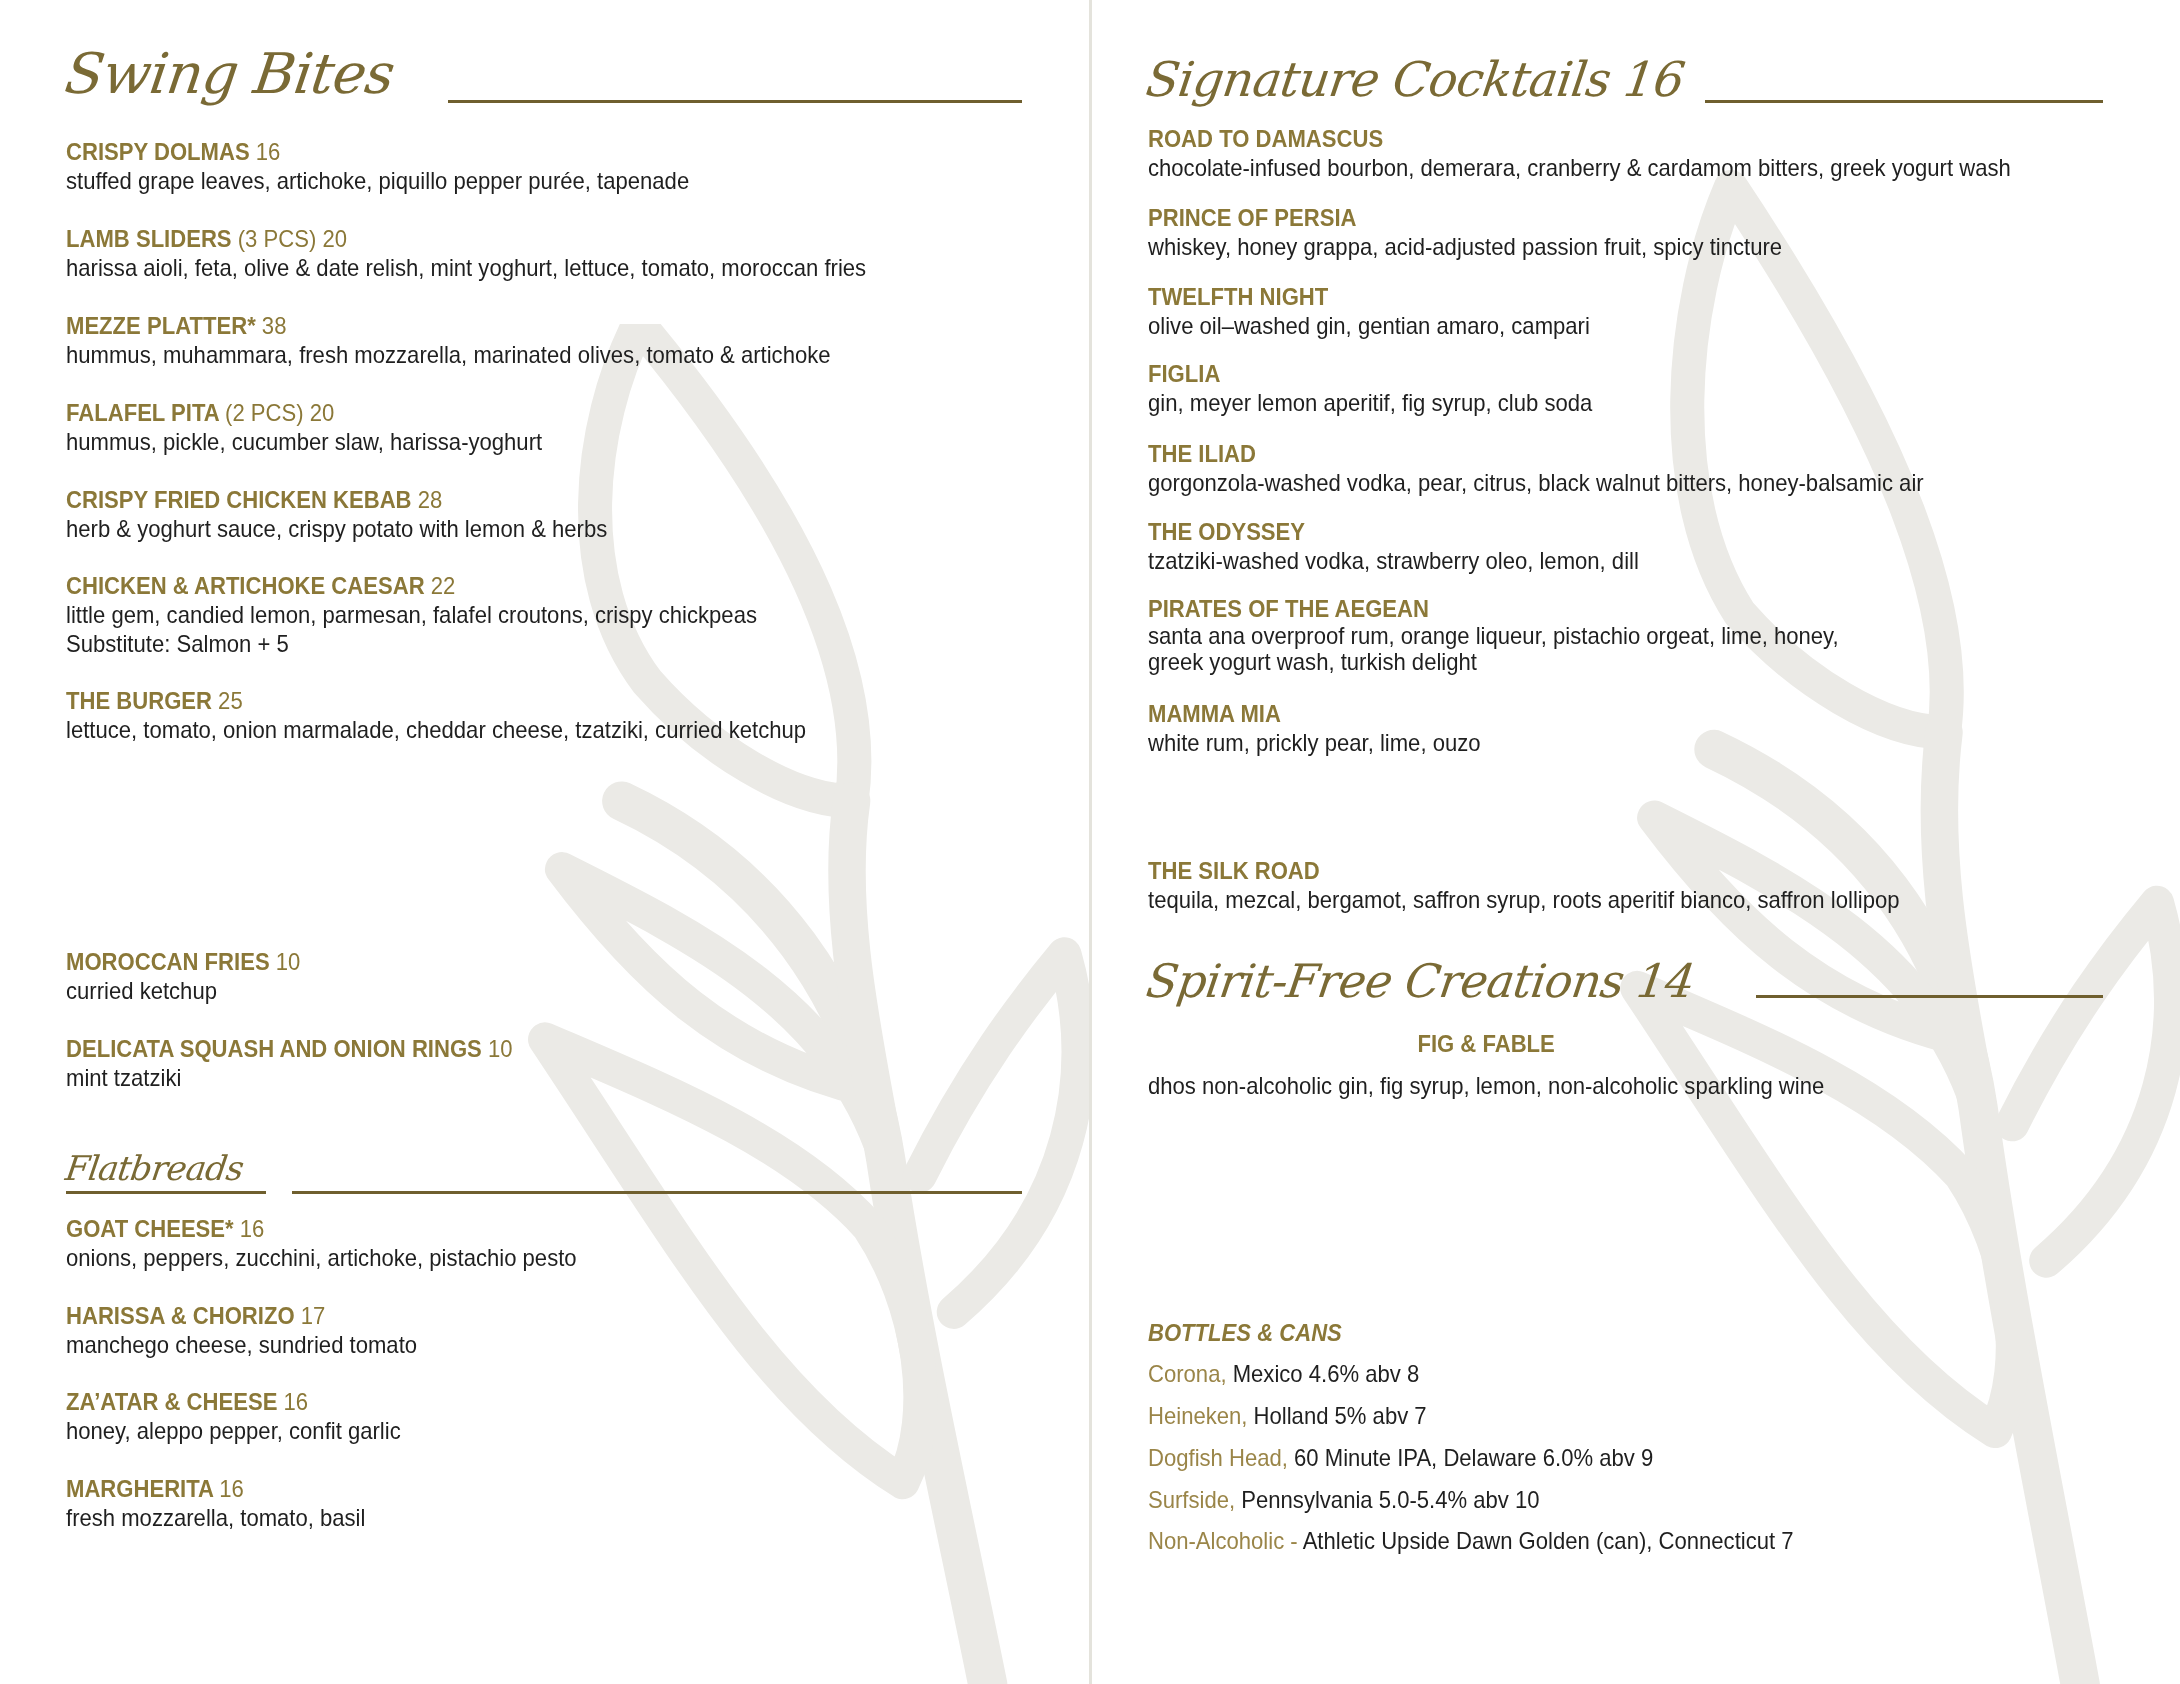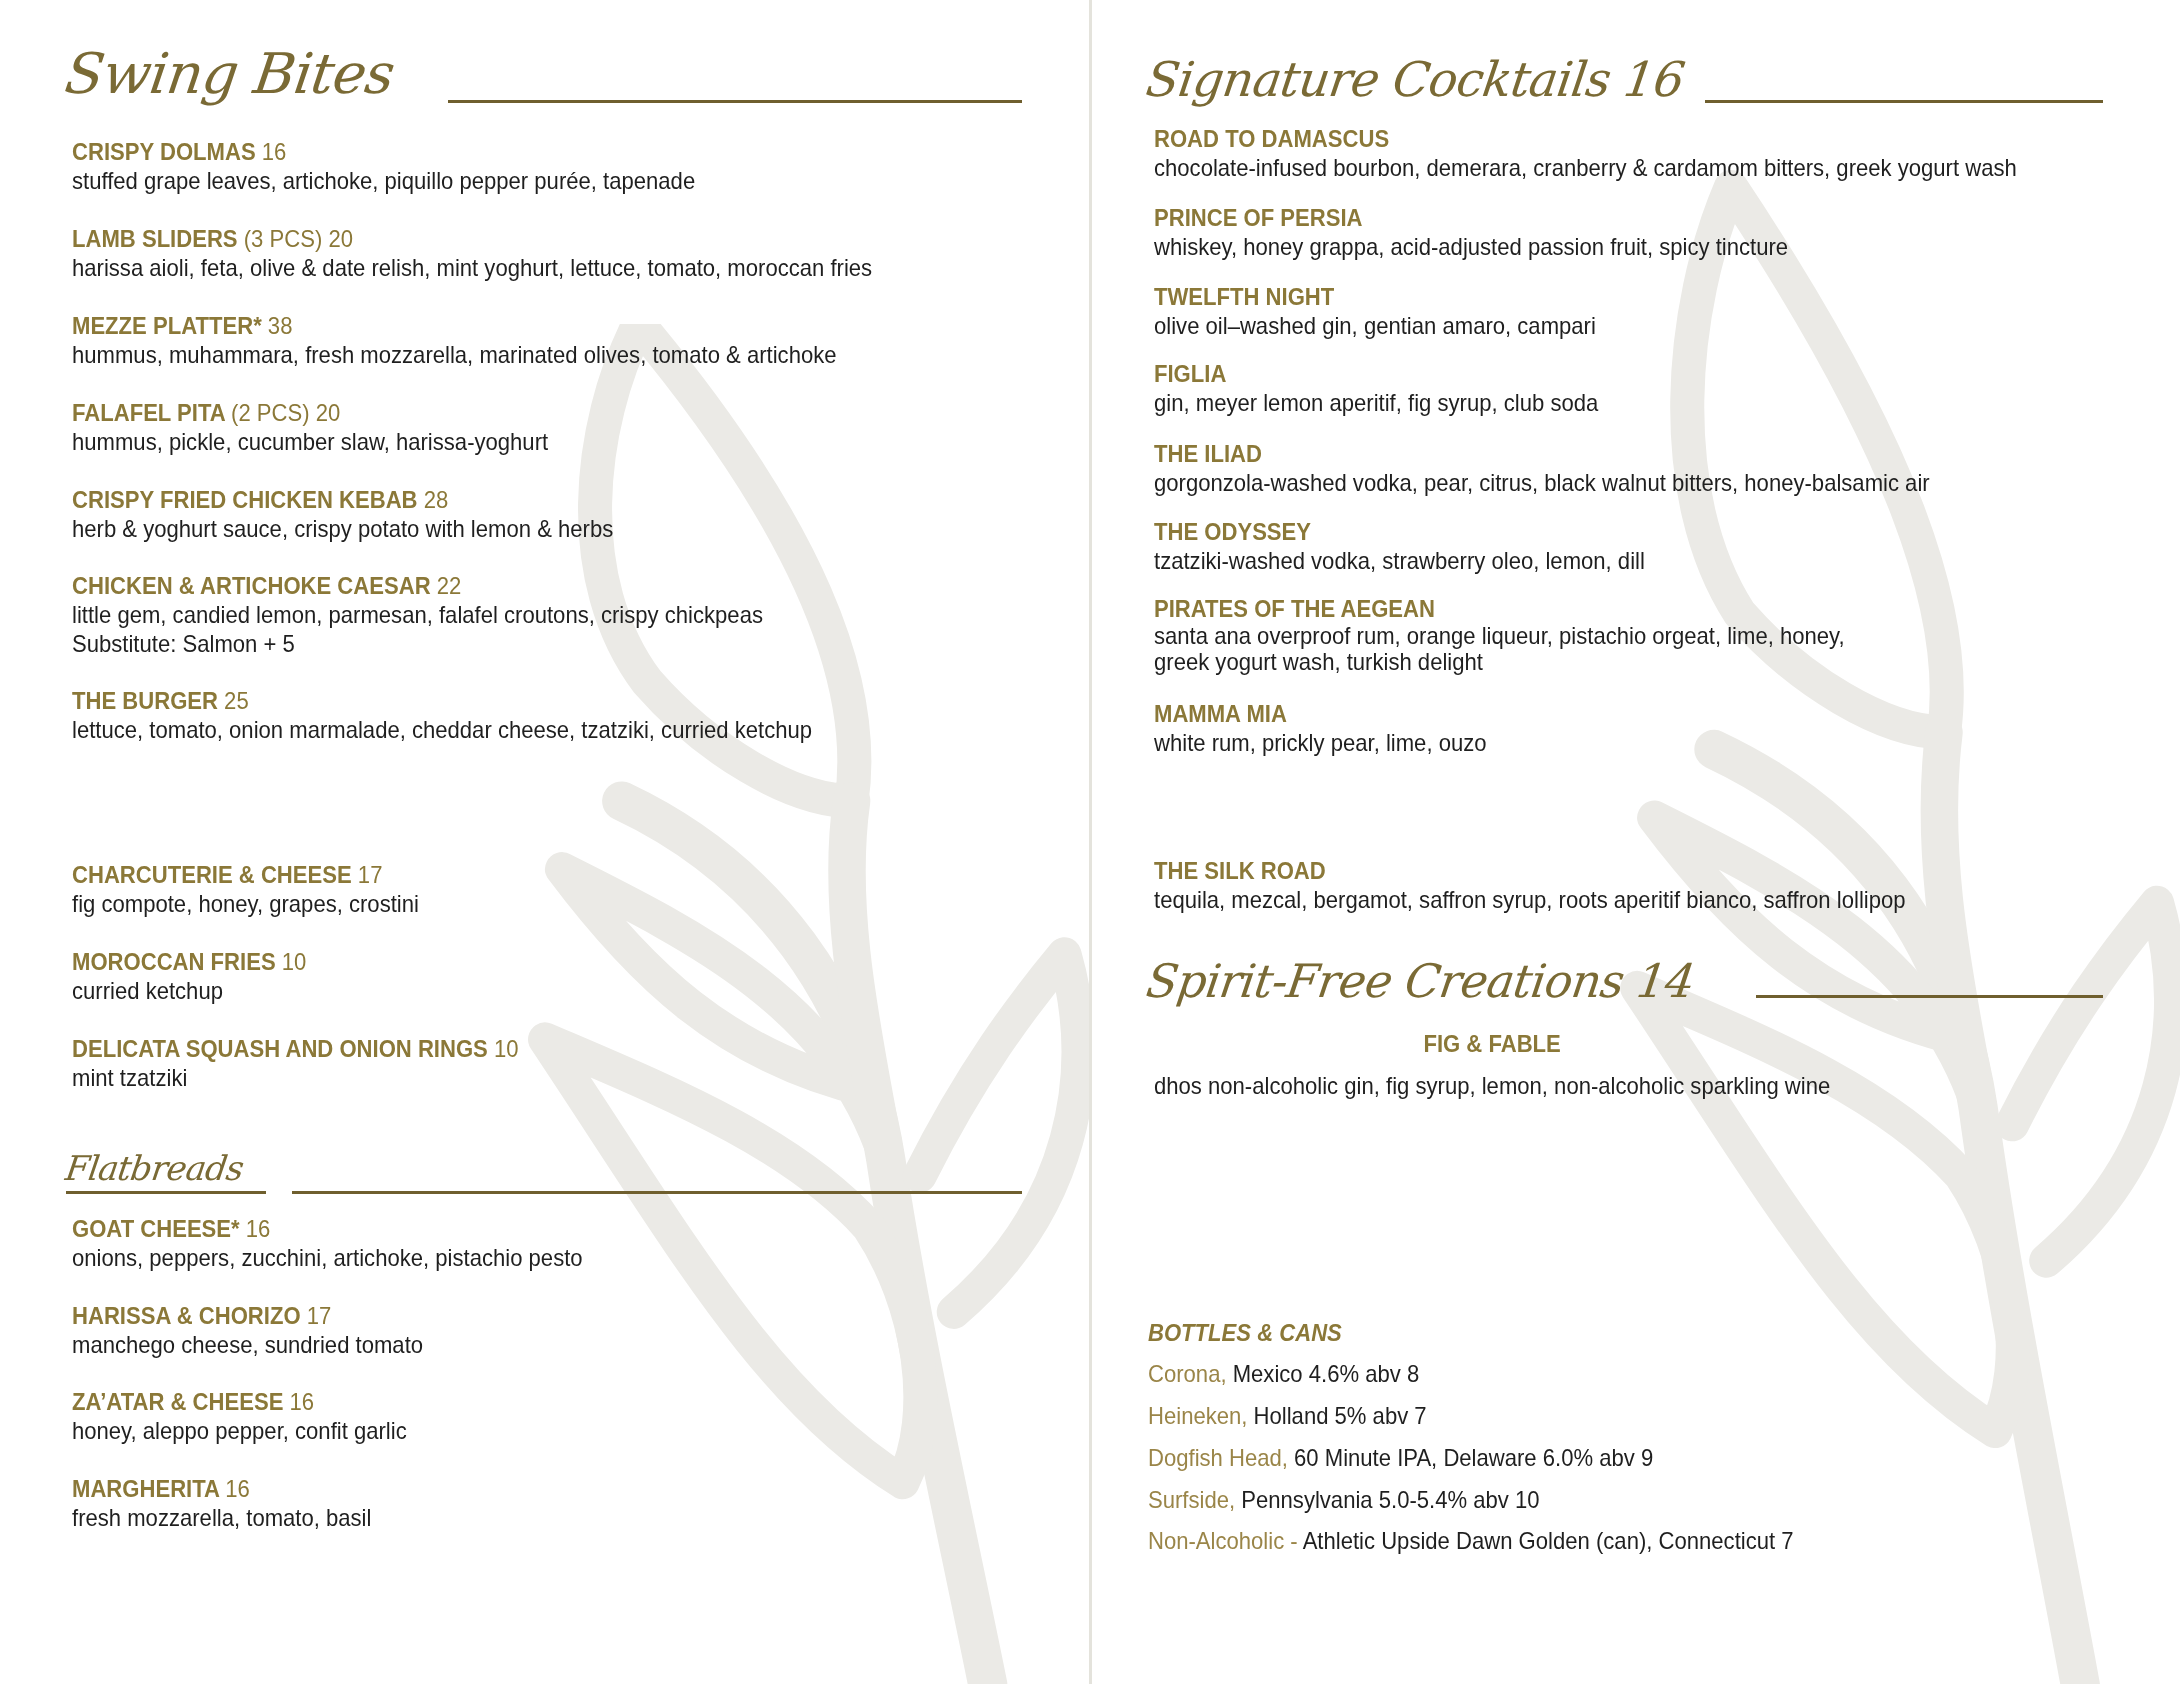--- a/index.html
+++ b/index.html
@@ -20,21 +20,21 @@
     font-family: "DejaVu Serif", serif;
     font-style: italic;
     color: #7a6a35;
     white-space: nowrap;
     letter-spacing: -0.9px;
     transform: skewX(-8deg);
   }
   .rule { position: absolute; height: 3.4px; background: #6f5f2e; }
   .rule.thin { height: 2.6px; }
 
-  .item { position: absolute; white-space: nowrap; margin-left: 6px; }
+  .item { position: absolute; white-space: nowrap; }
   .item-name {
     display: block;
     font-family: "Liberation Sans", sans-serif;
     font-weight: bold;
     font-size: 24px;
     color: #8b7838;
     line-height: 28px;
     transform: scaleX(0.92); transform-origin: left;
   }
   .item-name .price, .item-name .qty { font-weight: normal; color: #8b7838; }
@@ -100,24 +100,20 @@
   </div>
   <div class="item" style="left:66px;top:572px;">
     <span class="item-name"><span>CHICKEN &amp; ARTICHOKE CAESAR</span> <span class="price">22</span></span>
     <span class="item-desc">little gem, candied lemon, parmesan, falafel croutons, crispy chickpeas</span>
     <span class="item-desc">Substitute: Salmon + 5</span>
   </div>
   <div class="item" style="left:66px;top:687px;">
     <span class="item-name"><span>THE BURGER</span> <span class="price">25</span></span>
     <span class="item-desc">lettuce, tomato, onion marmalade, cheddar cheese, tzatziki, curried ketchup</span>
   </div>
-  <div class="item" style="left:66px;top:861px;">
-    <span class="item-name"><span>CHARCUTERIE &amp; CHEESE</span> <span class="price">17</span></span>
-    <span class="item-desc">fig compote, honey, grapes, crostini</span>
-  </div>
   <div class="item" style="left:66px;top:948px;">
     <span class="item-name"><span>MOROCCAN FRIES</span> <span class="price">10</span></span>
     <span class="item-desc">curried ketchup</span>
   </div>
   <div class="item" style="left:66px;top:1035px;">
     <span class="item-name"><span>DELICATA SQUASH AND ONION RINGS</span> <span class="price">10</span></span>
     <span class="item-desc">mint tzatziki</span>
   </div>
 
   <div class="section-title" style="left:66px;top:1148px;font-size:34px;">Flatbreads</div>

